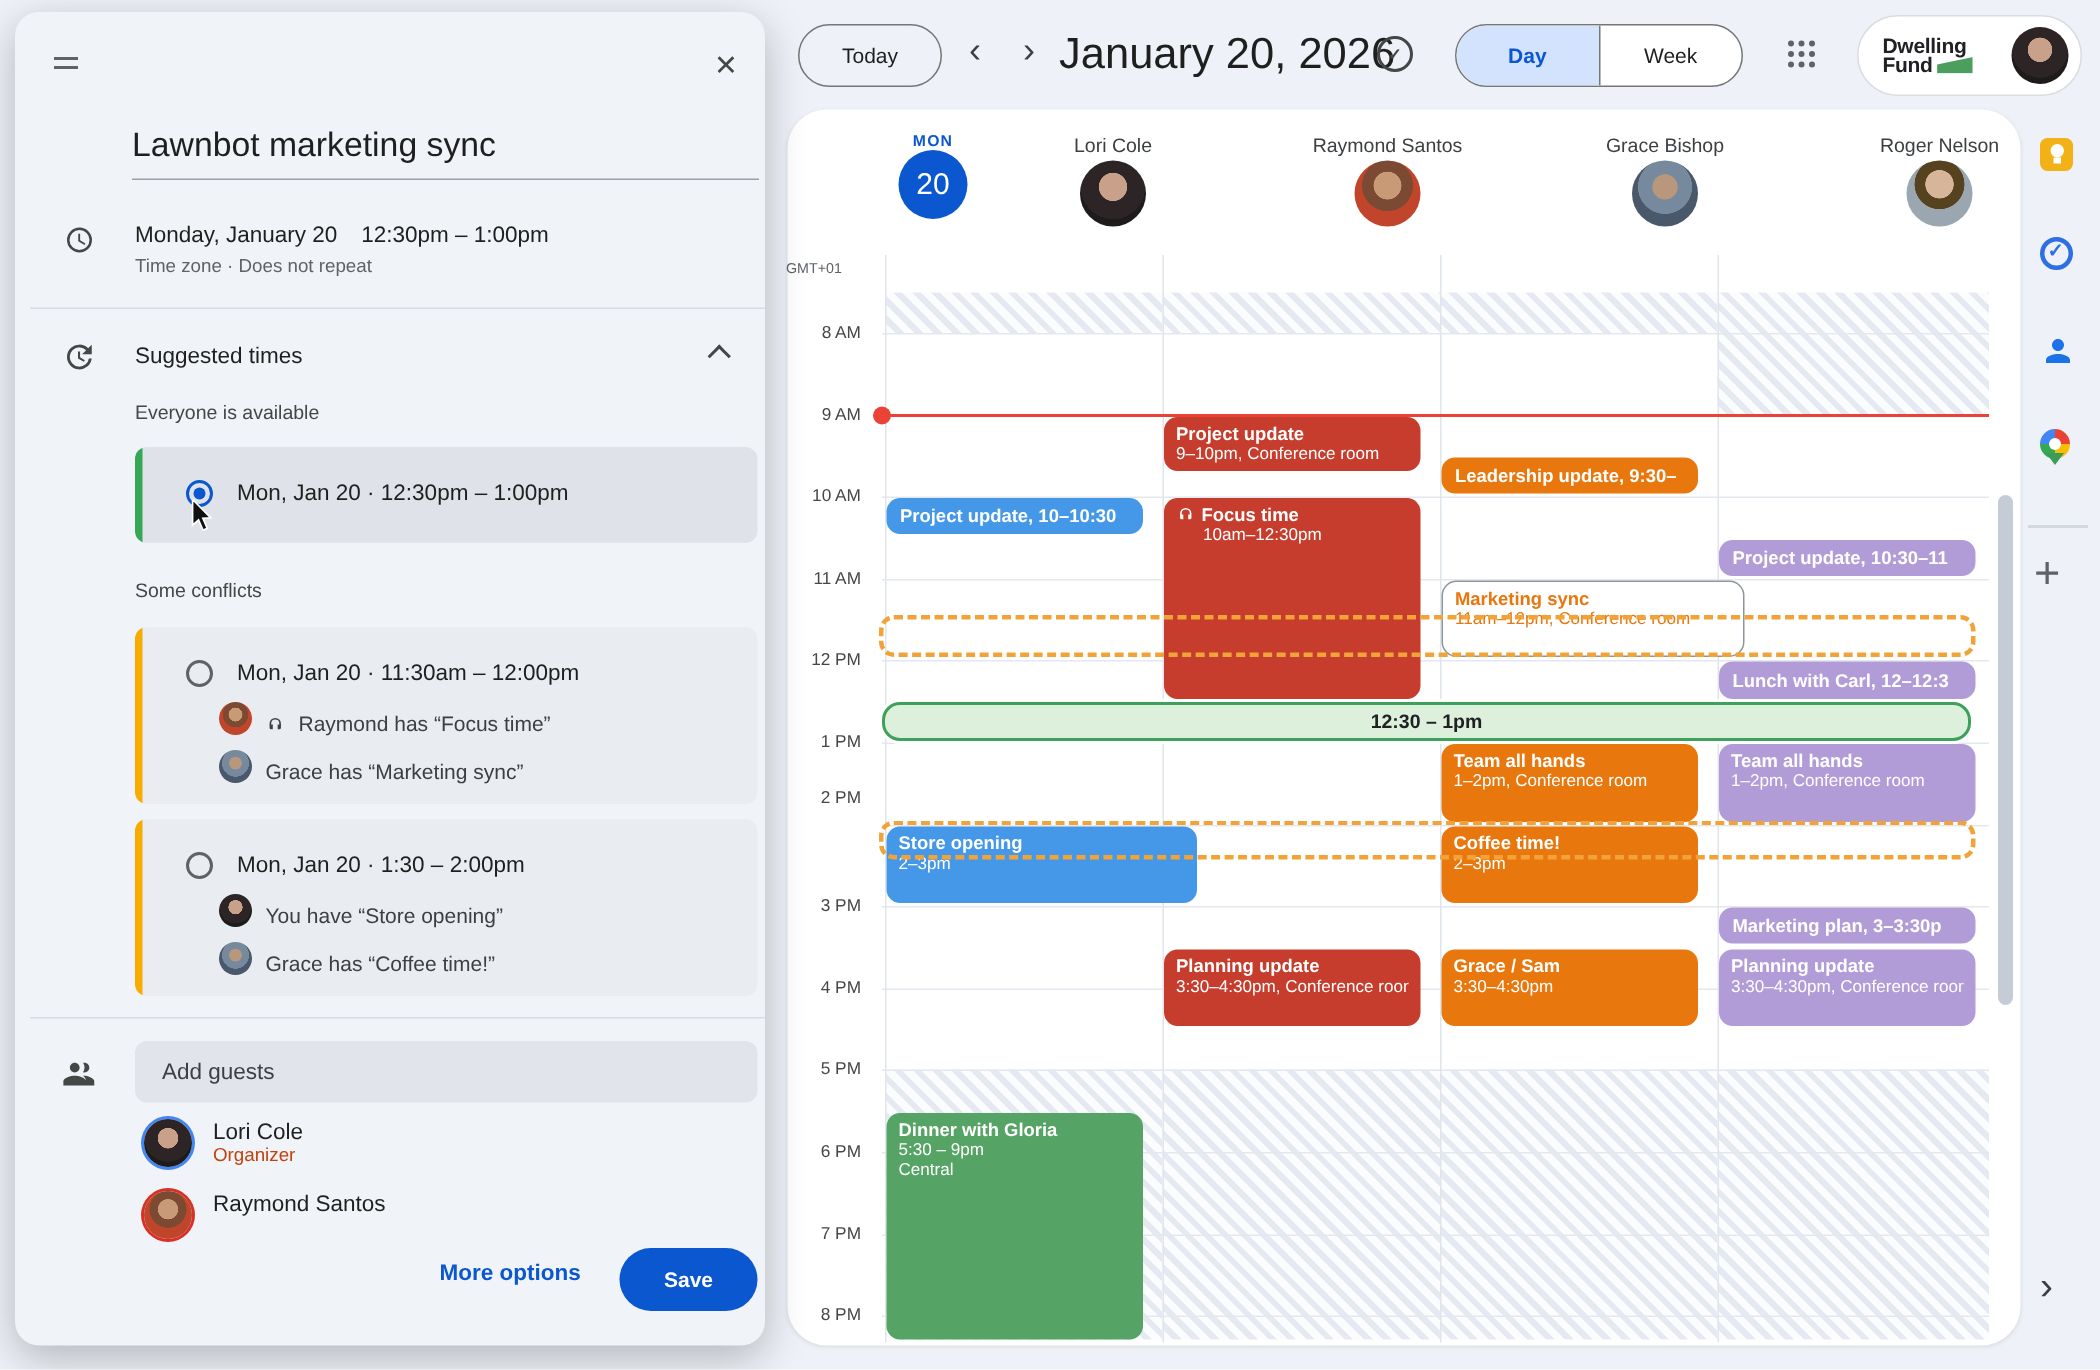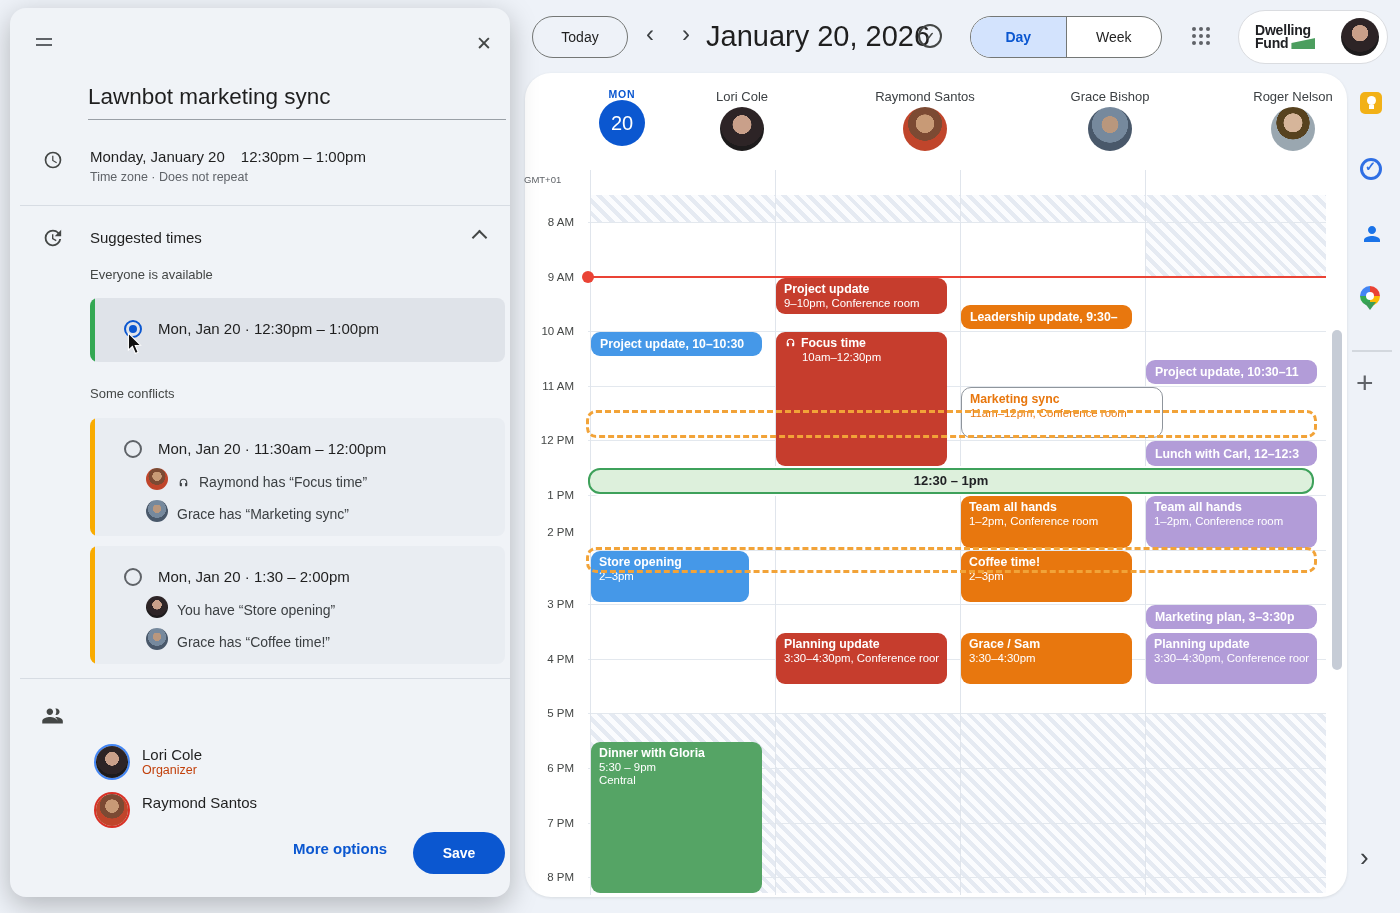--- a/index.html
+++ b/index.html
@@ -206,21 +206,21 @@
       </div>
       <div class="person-name" style="position: absolute; left: 672px; top: 89px; z-index: 3;">Lori Cole</div>
       <div class="avatar av-lori" style="position: absolute; left: 720px; top: 107px; width: 44px; height: 44px; z-index: 3;"></div>
       <div class="person-name" style="position: absolute; left: 855px; top: 89px; z-index: 3;">Raymond Santos</div>
       <div class="avatar av-raymond" style="position: absolute; left: 903px; top: 107px; width: 44px; height: 44px; z-index: 3;"></div>
       <div class="person-name" style="position: absolute; left: 1040px; top: 89px; z-index: 3;">Grace Bishop</div>
       <div class="avatar av-grace" style="position: absolute; left: 1088px; top: 107px; width: 44px; height: 44px; z-index: 3;"></div>
       <div class="person-name" style="position: absolute; left: 1223px; top: 89px; z-index: 3;">Roger Nelson</div>
       <div class="avatar av-roger" style="position: absolute; left: 1271px; top: 107px; width: 44px; height: 44px; z-index: 3;"></div>
       <div class="ev ev-blue pill" style="position: absolute; left: 591px; top: 332.2px; width: 171px; height: 24.3px;">Project update, 10–10:30</div>
-      <div class="ev ev-blue" style="position: absolute; left: 591px; top: 550.6px; width: 158px; height: 51.6px;">
+      <div class="ev ev-blue" style="position: absolute; left: 591px; top: 550.6px; width: 207px; height: 51.6px;">
         <div class="t">Store opening</div>
         <div class="s">2–3pm</div>
       </div>
       <div class="ev ev-green" style="position: absolute; left: 591px; top: 741.7px; width: 171px; height: 151.3px;">
         <div class="t">Dinner with Gloria</div>
         <div class="s">5:30 – 9pm</div>
         <div class="s">Central</div>
       </div>
       <div class="ev ev-red" style="position: absolute; left: 776px; top: 277.6px; width: 171px; height: 36px;">
         <div class="t">Project update</div>
@@ -336,20 +336,21 @@
             <span class="avatar av-grace"></span>
             <span>Grace has “Coffee time!”</span>
           </div>
         </label>
       </div>
 
     <div class="abs dlg-div" style="top:670px"></div>
     <svg class="ic abs" style="left:29px;top:695px" width="26" height="26" viewBox="0 0 24 24">
         <path fill="#444746" d="M16 11c1.66 0 2.99-1.34 2.99-3S17.66 5 16 5c-.32 0-.63.05-.91.14.57.81.91 1.79.91 2.86s-.34 2.04-.91 2.86c.28.09.59.14.91.14zm-6 0c1.66 0 2.99-1.34 2.99-3S11.66 5 10 5 7 6.34 7 8s1.34 3 3 3zm0 2c-2.33 0-7 1.17-7 3.5V19h14v-2.5c0-2.33-4.67-3.5-7-3.5zm6 0c-.29 0-.62.02-.97.05 1.16.84 1.97 1.97 1.97 3.45V19h5v-2.5c0-2.33-4.67-3.5-6-3.5z"></path>
       </svg>
+    <input class="abs guest-input" placeholder="Add guests" style="">
     <div id="guests-layer">
         <div class="abs guest-row" style="left: 86px; top: 738px; display: flex; gap: 14px; align-items: flex-start;">
           <span class="avatar av-lori" style="width:32px;height:32px;box-shadow:0 0 0 2px #4285f4"></span>
           <span>
             <div class="g-name">Lori Cole</div>
             <div class="g-role">Organizer</div>
           </span>
         </div>
         <div class="abs guest-row" style="left: 86px; top: 786px; display: flex; gap: 14px; align-items: flex-start;">
           <span class="avatar av-raymond" style="width:32px;height:32px;box-shadow:0 0 0 2px #d93025"></span>

